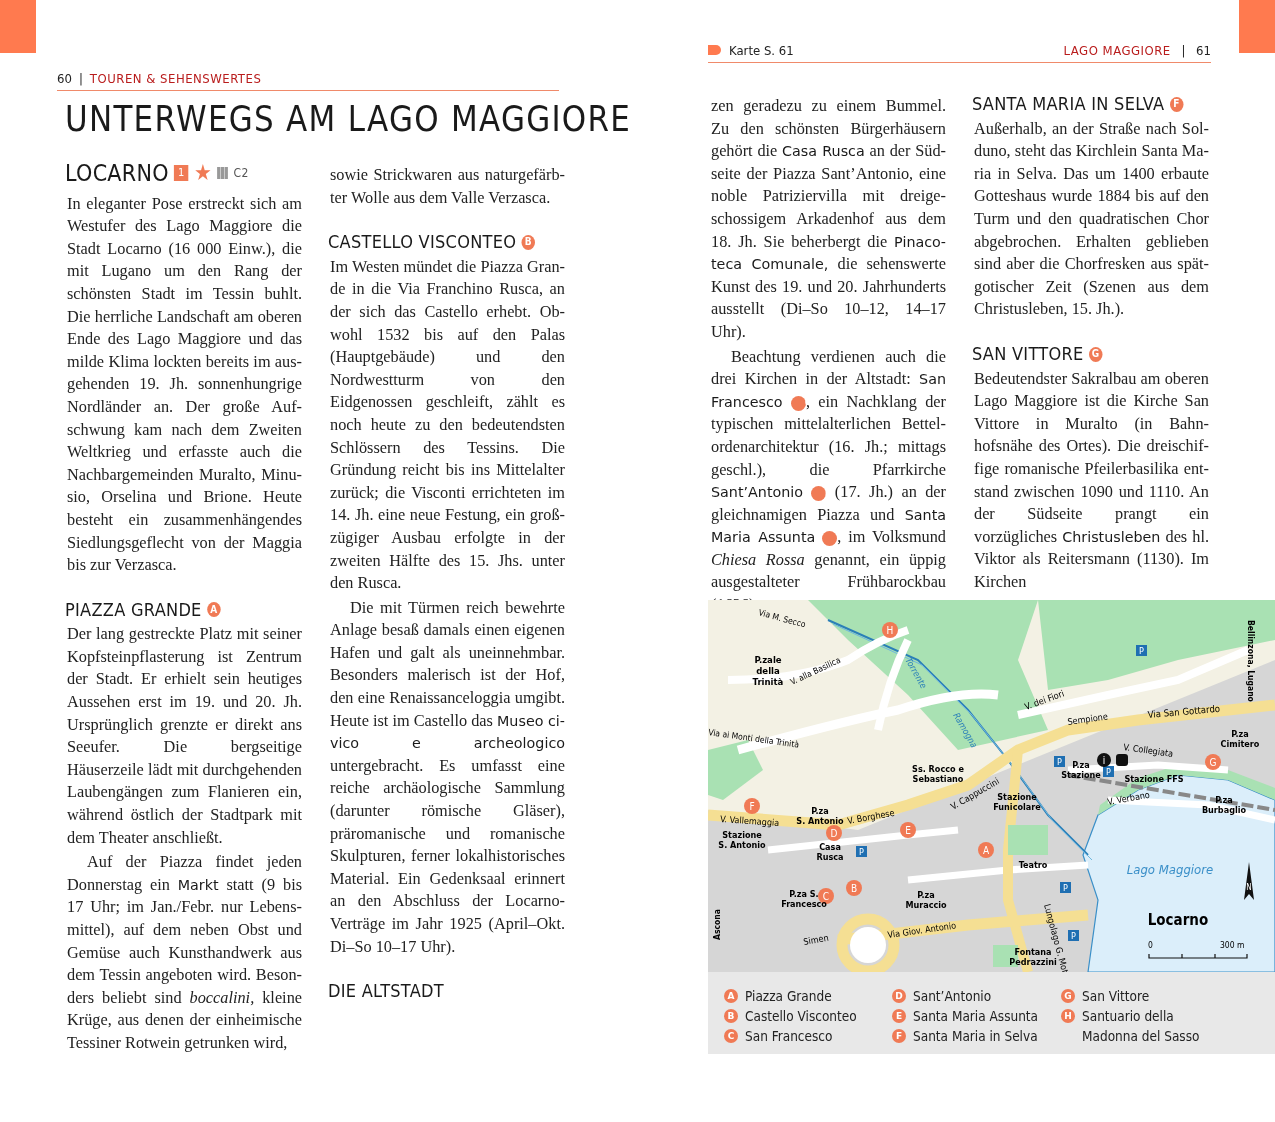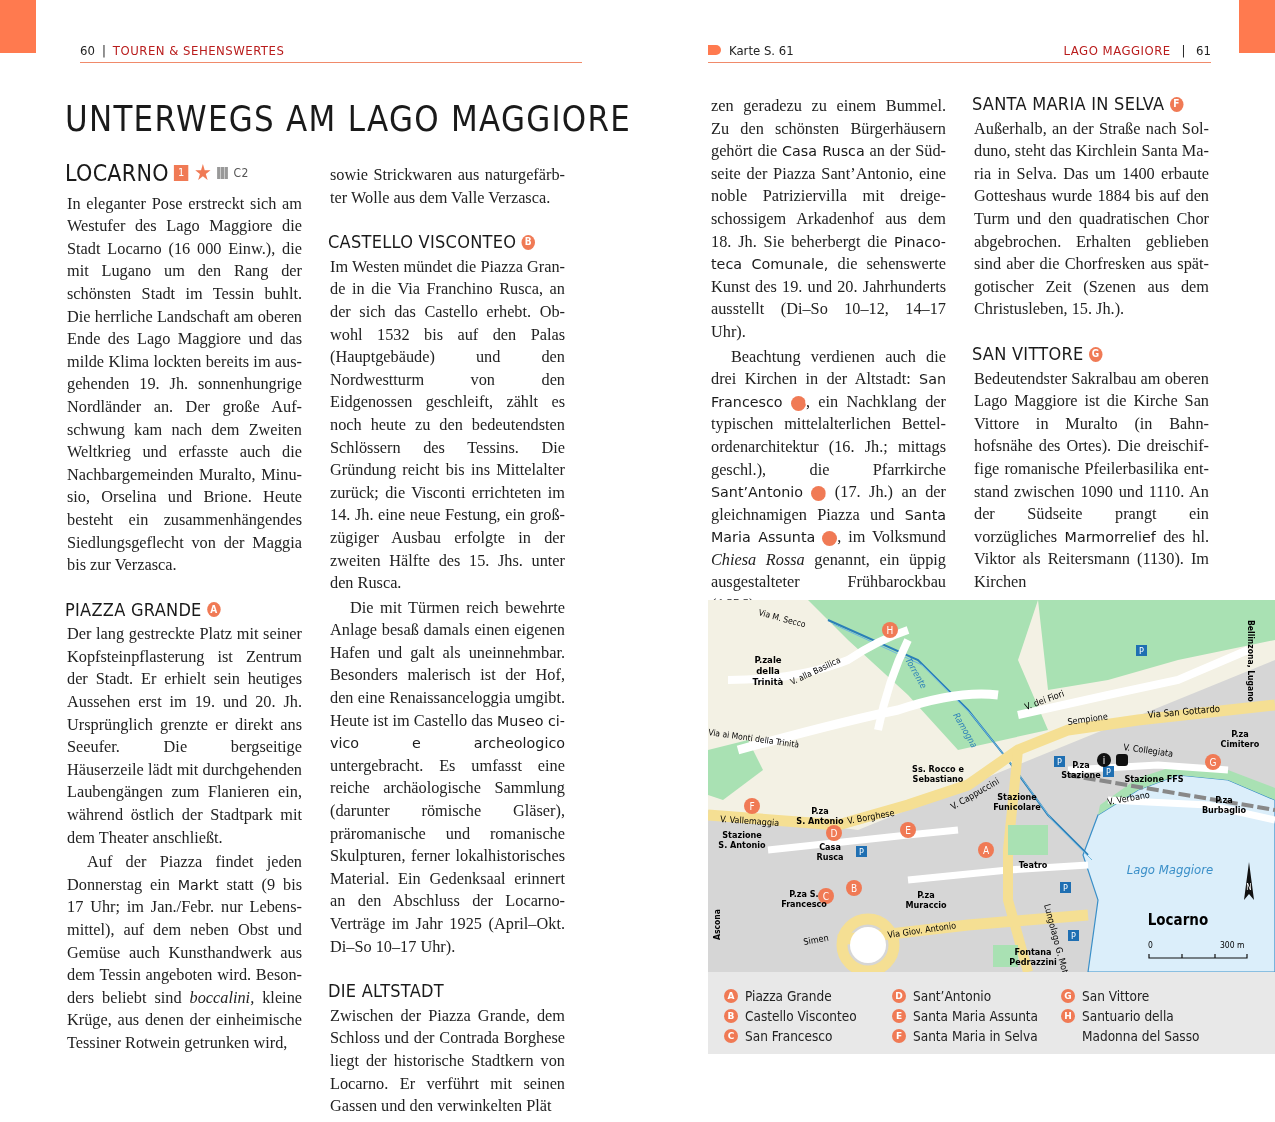--- a/index.html
+++ b/index.html
@@ -4,21 +4,21 @@
 <style>
   html, body { margin:0; padding:0; }
   body { width:1275px; height:1122px; background:#ffffff; position:relative; overflow:hidden;
          font-family:"Liberation Serif", "DejaVu Serif", serif; color:#222; }
   .tab { position:absolute; top:0; width:36px; height:53px; background:#ff7a4f; }
   .tab.left { left:0; }
   .tab.right { right:0; }
   .runhead { position:absolute; top:38px; height:24px; border-bottom:1.5px solid #f08a6a;
              font-family:"DejaVu Sans Condensed","DejaVu Sans", sans-serif; font-size:13px;
              display:flex; align-items:center; }
-  .runhead.left { left:80px; width:502px; }
+  .runhead.left { left:57px; width:502px;margin-top:28px; }
   .runhead.right { left:708px; width:503px; justify-content:space-between; }
   .pn { color:#222; }
   .sep { color:#222; margin:0 7px; }
   .sect { color:#b91c1c; letter-spacing:0.5px; }
   .karte { display:flex; align-items:center; gap:8px; color:#222; }
   .karte-arrow { width:13px; height:10px; background:#ff7a4f; border-radius:0 5px 5px 0; display:inline-block; }
 
   .title { position:absolute; left:65px; top:98px; font-family:"DejaVu Sans", sans-serif;
            font-size:36px; letter-spacing:1.5px; color:#1a1a1a; transform:scaleX(0.86); transform-origin:left; white-space:nowrap; }
 
@@ -98,39 +98,38 @@
   <p>sowie Strickwaren aus naturgefärb­ter Wolle aus dem Valle Verzasca.</p>
   <h2 class="sp">
     <span>CASTELLO VISCONTEO</span>
     <span class="badge">B</span>
   </h2>
   <p>Im Westen mündet die Piazza Gran­de in die Via Franchino Rusca, an der sich das Castello erhebt. Ob­wohl 1532 bis auf den Palas (Haupt­gebäude) und den Nordwestturm von den Eidgenossen geschleift, zählt es noch heute zu den bedeu­tendsten Schlössern des Tessins. Die Gründung reicht bis ins Mittelalter zurück; die Visconti errichteten im 14. Jh. eine neue Festung, ein groß­zügiger Ausbau erfolgte in der zwei­ten Hälfte des 15. Jhs. unter den Rusca.</p>
   <p class="ind"><span>Die mit Türmen reich bewehrte Anlage besaß damals einen eigenen Hafen und galt als uneinnehmbar. Besonders malerisch ist der Hof, den eine Renaissanceloggia umgibt. Heute ist im Castello das </span><span class="kw">Museo ci­vico e archeologico</span><span> untergebracht. Es umfasst eine reiche archäologi­sche Sammlung (darunter römische Gläser), präromanische und roma­nische Skulpturen, ferner lokalhis­torisches Material. Ein Gedenksaal erinnert an den Abschluss der Locarno-Verträge im Jahr 1925 (April–Okt. Di–So 10–17 Uhr).</span></p>
   <h2 class="sp">
     <span>DIE ALTSTADT</span>
   </h2>
-  <p>Zwischen der Piazza Grande, dem Schloss und der Contrada Borghese liegt der historische Stadtkern von Locarno. Er verführt mit seinen Gassen und den verwinkelten Plät­</p>
 </div>
 
 <div class="col c3">
   <p><span>zen geradezu zu einem Bummel. Zu den schönsten Bürgerhäusern gehört die </span><span class="kw">Casa Rusca</span><span> an der Süd­seite der Piazza Sant’Antonio, eine noble Patriziervilla mit dreige­schossigem Arkadenhof aus dem 18. Jh. Sie beherbergt die </span><span class="kw">Pinaco­teca Comunale,</span><span> die sehenswerte Kunst des 19. und 20. Jahrhunderts ausstellt (Di–So 10–12, 14–17 Uhr).</span></p>
   <p class="ind"><span>Beachtung verdienen auch die drei Kirchen in der Altstadt: </span><span class="kw">San Francesco</span> <span class="badge">C</span><span>, ein Nachklang der typischen mittelalterlichen Bettel­ordenarchitektur (16. Jh.; mittags geschl.), die Pfarrkirche </span><span class="kw">Sant’Anto­nio</span> <span class="badge">D</span><span> (17. Jh.) an der gleichnami­gen Piazza und </span><span class="kw">Santa Maria As­sunta</span> <span class="badge">E</span><span>, im Volksmund </span><i>Chiesa Rossa</i><span> genannt, ein üppig ausgestal­teter Frühbarockbau (1636).</span></p>
 </div>
 
 <div class="col c4">
   <h2 style="margin-bottom:1px;">
     <span>SANTA MARIA IN SELVA</span>
     <span class="badge">F</span>
   </h2>
   <p>Außerhalb, an der Straße nach Sol­duno, steht das Kirchlein Santa Ma­ria in Selva. Das um 1400 erbaute Gotteshaus wurde 1884 bis auf den Turm und den quadratischen Chor abgebrochen. Erhalten geblieben sind aber die Chorfresken aus spät­gotischer Zeit (Szenen aus dem Christusleben, 15. Jh.).</p>
   <h2 class="sp">
     <span>SAN VITTORE</span>
     <span class="badge">G</span>
   </h2>
-  <p><span>Bedeutendster Sakralbau am obe­ren Lago Maggiore ist die Kirche San Vittore in Muralto (in Bahn­hofsnähe des Ortes). Die dreischif­fige romanische Pfeilerbasilika ent­stand zwischen 1090 und 1110. An der Südseite prangt ein vorzügliches </span><span class="kw">Marmorrelief</span><span> des hl. Viktor als Reitersmann (1130). Im Kirchen­</span></p>
+  <p><span>Bedeutendster Sakralbau am obe­ren Lago Maggiore ist die Kirche San Vittore in Muralto (in Bahn­hofsnähe des Ortes). Die dreischif­fige romanische Pfeilerbasilika ent­stand zwischen 1090 und 1110. An der Südseite prangt ein vorzügliches </span><span class="kw">Christusleben</span><span> des hl. Viktor als Reitersmann (1130). Im Kirchen­</span></p>
 </div>
 
 <div class="map">
   <svg width="567" height="372" viewBox="0 0 567 372">
 
     <rect x="0" y="0" width="567" height="372" fill="#f3f1e4"></rect>
 
     <path d="M150 230 L567 60 L567 372 L0 372 L0 210 Z" fill="#d6d6d6"></path>
 
     <path d="M100 0 L330 0 L310 60 L340 130 L250 150 L200 95 L140 40 Z" fill="#a9e1b3"></path>

